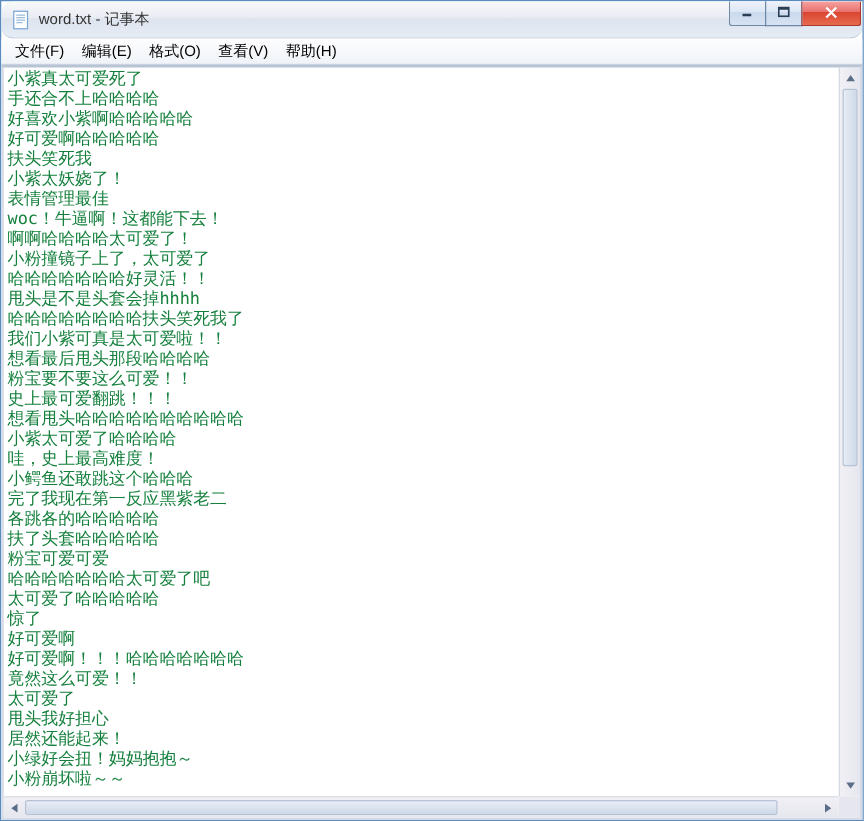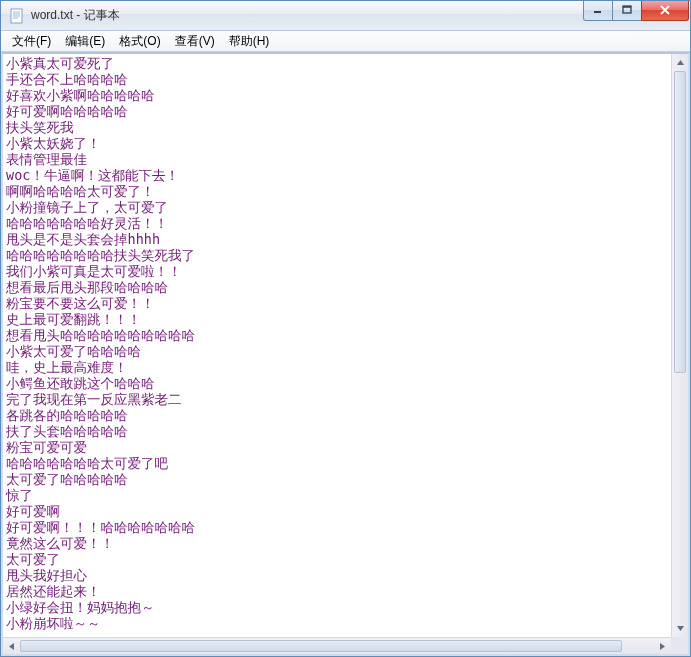--- a/index.html
+++ b/index.html
@@ -10,20 +10,21 @@
     height: 657px;
     overflow: hidden;
     border: 1px solid #5a8bbf;
   }
   .titlebar {
     height: 30px;
     background: linear-gradient(to bottom, #f8f9fa 0%, #e9ecf3 45%, #dde4ee 46%, #e6ecf5 100%);
     display: flex;
     align-items: center;
     border-bottom: 1px solid #b8c8d8;
+    border-radius: 10px;
   }
   .titlebar-icon {
     width: 16px;
     height: 16px;
     margin: 0 6px 0 8px;
   }
   .titlebar-title {
     font-size: 12px;
     color: #333;
     flex: 1;
@@ -78,21 +79,21 @@
     overflow: hidden;
   }
   .textarea {
     flex: 1;
     overflow: hidden;
     white-space: pre;
     font-family: "SimSun", "NSimSun", monospace;
     font-size: 13.5px;
     line-height: 16px;
     padding: 1px 3px;
-    color: #701a75;
+    color: #15803d;
   }
   .vscroll {
     width: 17px;
     background: linear-gradient(to right, #f0f0f5, #e6e6ee);
     border-left: 1px solid #d4d8e0;
     display: flex;
     flex-direction: column;
   }
   .vscroll .arrow {
     height: 17px;

